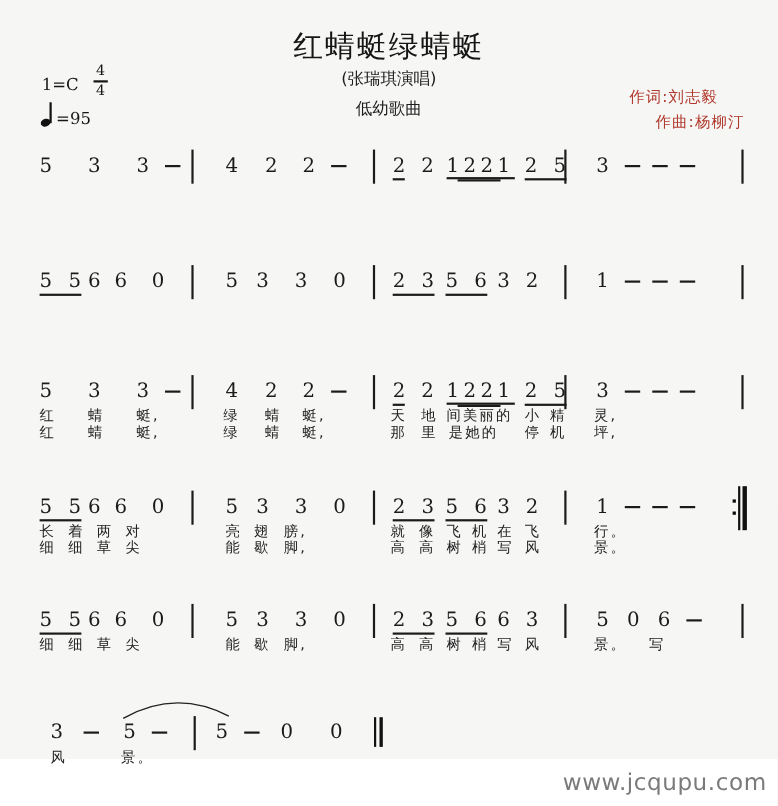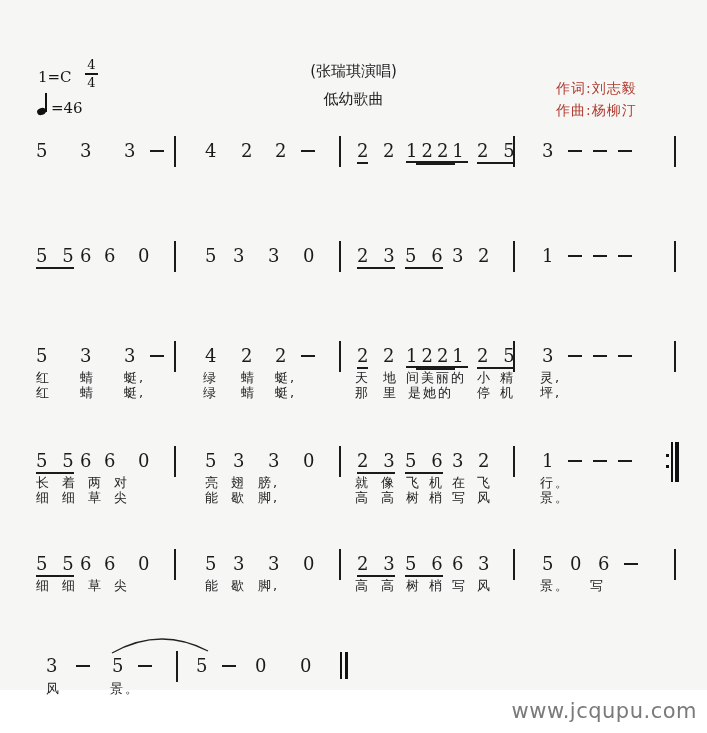--- a/index.html
+++ b/index.html
@@ -12,23 +12,23 @@
          font-size:27px;letter-spacing:2px;color:#151515;font-family:"DejaVu Sans",sans-serif;}
   .subtitle{position:absolute;top:62px;left:0;width:100%;text-align:center;font-size:15px;color:#1c1c1c;}
   .performer{position:absolute;top:90px;left:0;width:100%;text-align:center;font-size:15px;color:#1c1c1c;}
   .keysig{position:absolute;left:38px;top:68px;font-size:15px;color:#161616;font-family:"DejaVu Serif",serif;text-align:right;}
   .timesig{position:absolute;left:84px;top:58px;width:15px;text-align:center;font-size:13px;line-height:1.05;
            color:#161616;font-family:"DejaVu Serif",serif;}
   .ts-line{width:13px;height:2px;background:#161616;margin:1px auto;}
   .notehead{position:absolute;left:37px;top:108px;width:9px;height:7px;background:#111;border-radius:50%;transform:rotate(-20deg);}
   .notestem{position:absolute;left:45px;top:93px;width:2px;height:19px;background:#111;}
   .tempo-val{position:absolute;left:51px;top:99px;font-size:15px;color:#161616;font-family:"DejaVu Serif",serif;}
-  .credit{position:absolute;left:556px;font-size:14px;letter-spacing:1px;}
+  .credit{position:absolute;left:572px;font-size:14px;letter-spacing:1px;}
   .credit.l1{top:80px;}
-  .credit.l2{top:102px;}
+  .credit.l2{top:102px;margin-left:24px;}
 
   
   #score{position:absolute;left:0;top:0;width:100%;height:100%;}
   .score-line{position:absolute;left:0;width:100%;height:0;}
   .tok{position:absolute;top:0;font-family:"DejaVu Serif",serif;font-size:18px;color:#1b1b1b;white-space:pre;line-height:1.2;}
   .u1{border-bottom:2px solid #1b1b1b;}
   .pair{word-spacing:9px;}
   .grp{letter-spacing:4px;}
   .mid2{position:relative;text-align:center;}
   .mid2::after{content:"";position:absolute;left:16%;right:20%;bottom:-4px;height:2px;background:#1b1b1b;}
@@ -47,32 +47,33 @@
 
   .watermark{position:absolute;right:10px;top:699px;font-size:21px;color:#7a7a7a;letter-spacing:0.5px;}
 </style>
 </head>
 <body>
 
 <div class="sheet">
 
   <div class="footer-band"></div>
 
+  <div class="title">红蜻蜓绿蜻蜓</div>
   <div class="subtitle">(张瑞琪演唱)</div>
   <div class="performer">低幼歌曲</div>
 
   <div class="keysig">1=C</div>
   <div class="timesig">
     <div>4</div>
     <div class="ts-line"></div>
     <div>4</div>
   </div>
   <div class="notehead"></div>
   <div class="notestem"></div>
-  <div class="tempo-val">=46</div>
+  <div class="tempo-val">=95</div>
 
   <div class="credit l1" style="color: rgb(176, 58, 46);">作词:刘志毅</div>
   <div class="credit l2" style="color: rgb(176, 58, 46);">作曲:杨柳汀</div>
 
   <div id="score">
       <div class="score-line" style="top: 140px;"><span class="tok" style="left: 36px;">5</span><span class="tok" style="left: 80px;">3</span><span class="tok" style="left: 124px;">3</span><span class="tok dash" style="left: 150px;"></span><span class="tok bar" style="left: 174px;"></span><span class="tok" style="left: 205px;">4</span><span class="tok" style="left: 241px;">2</span><span class="tok" style="left: 275px;">2</span><span class="tok dash" style="left: 301px;"></span><span class="tok bar" style="left: 339px;"></span><span class="tok u1" style="left: 357px;">2</span><span class="tok" style="left: 383px;">2</span><span class="tok u1 grp mid2" style="left: 406px;">1221</span><span class="tok u1 pair" style="left: 477px;">2 5</span><span class="tok bar" style="left: 513px;"></span><span class="tok" style="left: 542px;">3</span><span class="tok dash" style="left: 568px;"></span><span class="tok dash" style="left: 593px;"></span><span class="tok dash" style="left: 618px;"></span><span class="tok bar" style="left: 674px;"></span></div>
       <div class="score-line" style="top: 245px;">
         <span class="tok u1 pair" style="left: 36px;">5 5</span>
         <span class="tok" style="left: 80px;">6</span>
         <span class="tok" style="left: 104px;">6</span>

